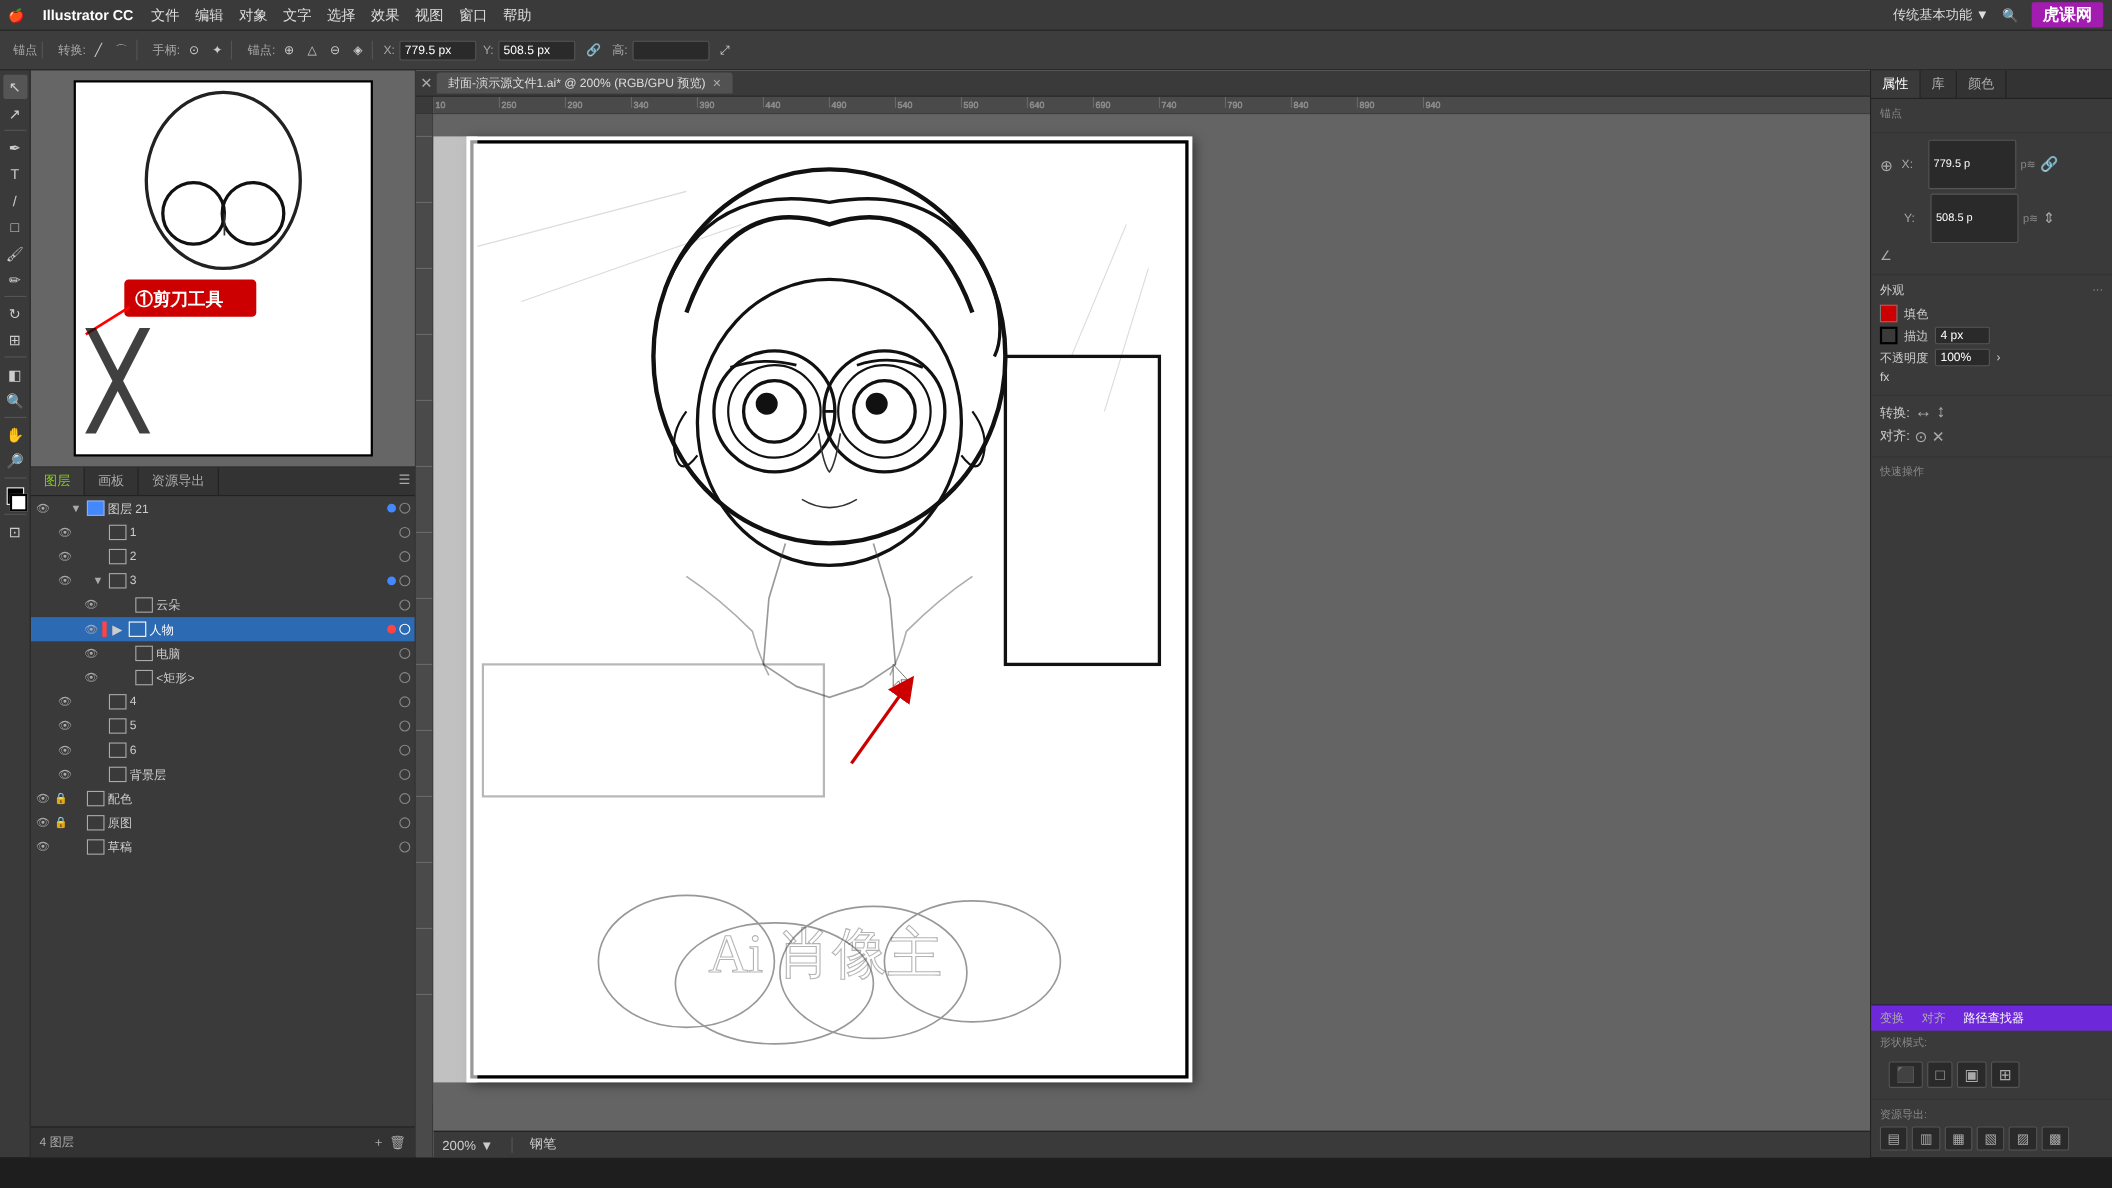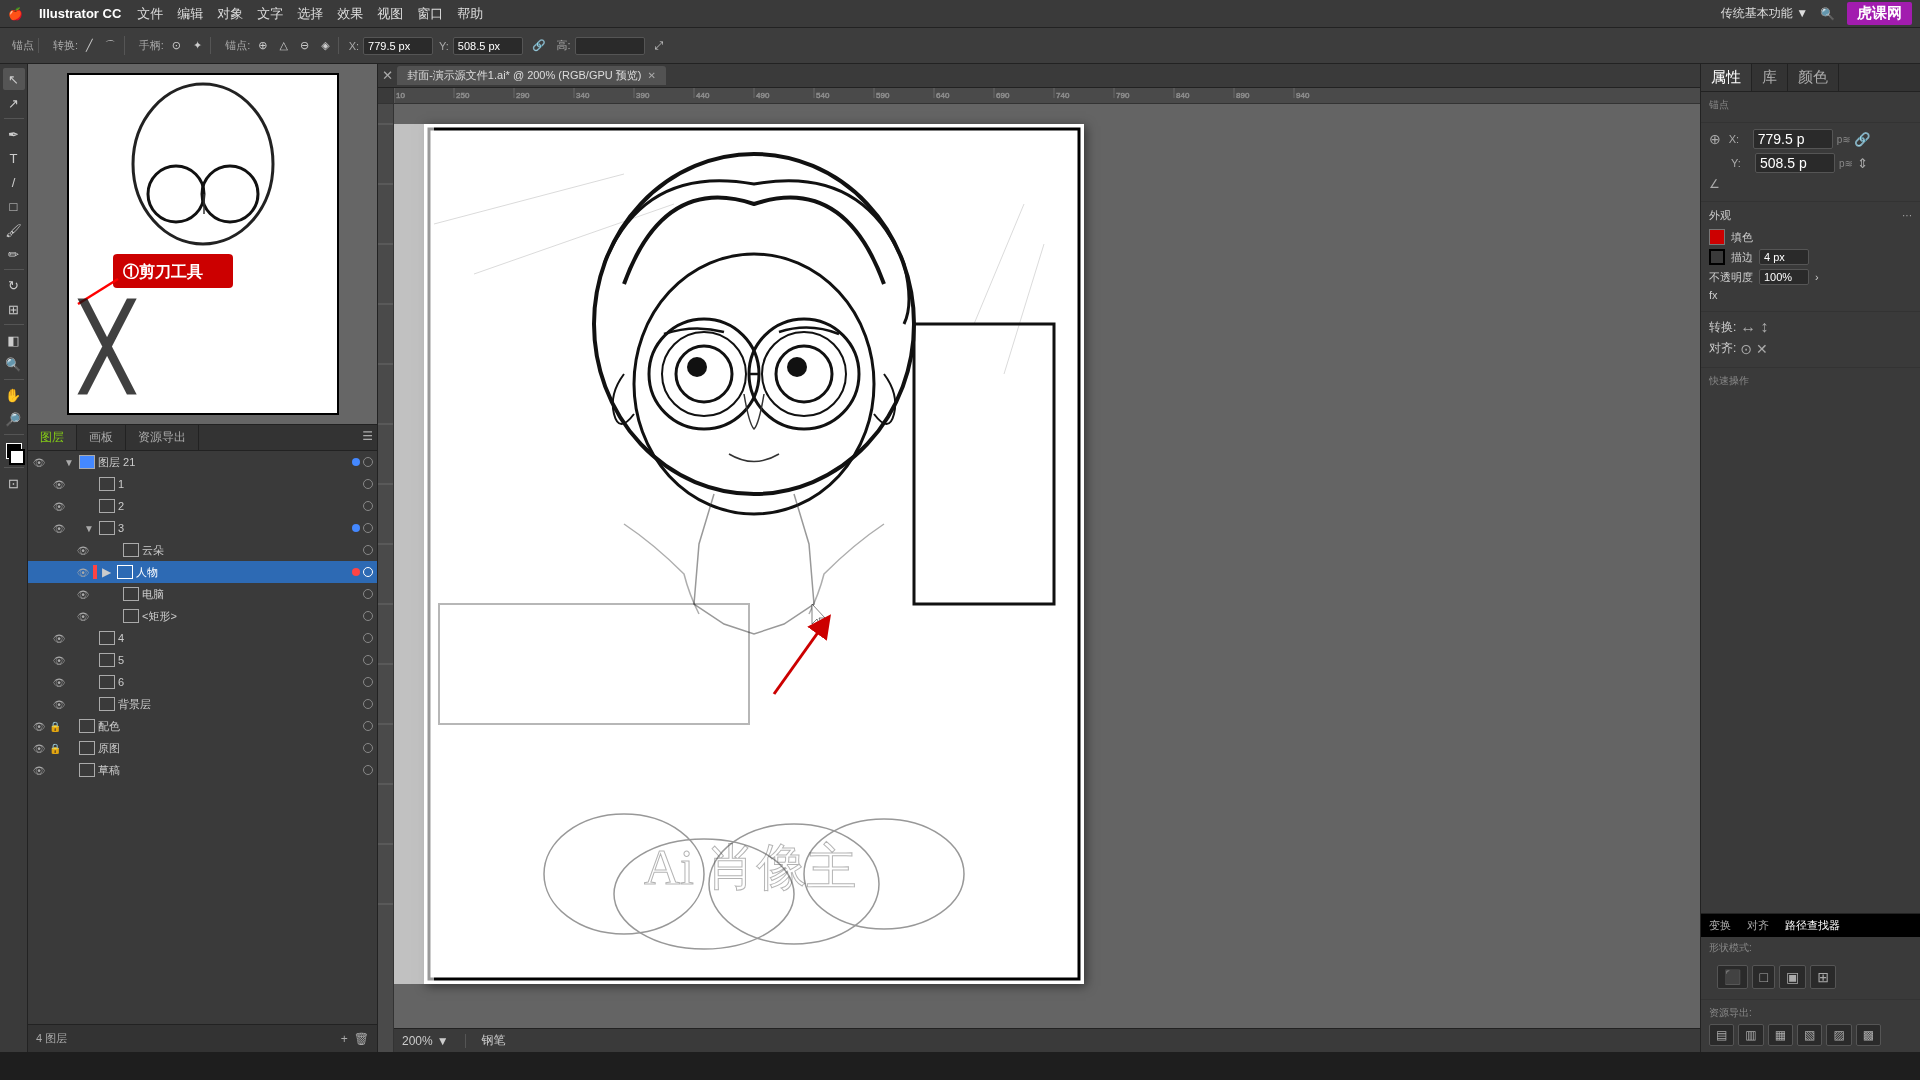--- a/index.html
+++ b/index.html
@@ -65,34 +65,34 @@
     .layer-eye { width: 14px; height: 14px; display: flex; align-items: center; justify-content: center; font-size: 10px; color: #aaa; }
     .layer-expand { width: 12px; font-size: 10px; color: #aaa; }
     .layer-icon { width: 16px; height: 14px; border: 1px solid #aaa; font-size: 8px; display: flex; align-items: center; justify-content: center; color: #aaa; }
     .layer-name { flex: 1; font-size: 11px; color: #ccc; }
     .panel-footer { height: 28px; background: #333; border-top: 1px solid #222; display: flex; align-items: center; padding: 0 8px; gap: 8px; font-size: 11px; color: #aaa; }
     .panel-footer-btn { background: transparent; border: none; color: #aaa; cursor: pointer; font-size: 12px; }
 
     
     .right-panel { width: 220px; background: #3a3a3a; border-left: 1px solid #222; display: flex; flex-direction: column; overflow: hidden; }
     .right-panel-tabs { display: flex; background: #333; border-bottom: 1px solid #222; }
-    .right-panel-tab { padding: 4px 10px; font-size: 15px; color: #aaa; cursor: pointer; border-right: 1px solid #222; }
+    .right-panel-tab { padding: 4px 10px; font-size: 12px; color: #aaa; cursor: pointer; border-right: 1px solid #222; }
     .right-panel-tab.active { color: #fff; background: #3a3a3a; }
     .properties-section { padding: 6px 8px; border-bottom: 1px solid #333; }
     .properties-label { font-size: 10px; color: #888; margin-bottom: 4px; }
     .properties-row { display: flex; align-items: center; gap: 4px; margin-bottom: 4px; }
     .prop-key { font-size: 11px; color: #aaa; width: 20px; }
-    .prop-input { background: #2a2a2a; border: 1px solid #555; color: #fff; padding: 1px 4px; width: 80px; font-size: 14px; border-radius: 2px; }
+    .prop-input { background: #2a2a2a; border: 1px solid #555; color: #fff; padding: 16px 4px; width: 80px; font-size: 10px; border-radius: 2px; }
     .prop-unit { font-size: 10px; color: #888; }
     .appearance-section { padding: 6px 8px; border-bottom: 1px solid #333; }
     .appearance-row { display: flex; align-items: center; gap: 6px; margin-bottom: 4px; font-size: 11px; color: #ccc; }
     .prop-select { background: #2a2a2a; border: 1px solid #555; color: #fff; padding: 1px 4px; font-size: 11px; border-radius: 2px; }
     .quick-actions { padding: 6px 8px; }
     .quick-actions-label { font-size: 10px; color: #888; margin-bottom: 17px; }
-    .bottom-tabs { display: flex; background: #000000; border-top: 1px solid #222; }
+    .bottom-tabs { display: flex; background: #6d28d9; border-top: 1px solid #222; }
     .bottom-tab { padding: 4px 8px; font-size: 11px; color: #aaa; cursor: pointer; }
     .bottom-tab.active { color: #fff; }
     .shape-modes { display: flex; gap: 4px; padding: 6px 8px; }
     .shape-btn { background: #2a2a2a; border: 1px solid #555; color: #aaa; padding: 3px 6px; font-size: 14px; cursor: pointer; border-radius: 2px; }
     .path-finder { padding: 6px 8px; font-size: 10px; color: #888; }
     .path-finder-label { margin-bottom: 4px; }
     .path-finder-btns { display: flex; gap: 4px; }
     .path-finder-btn { background: #2a2a2a; border: 1px solid #555; color: #aaa; padding: 3px 6px; font-size: 12px; cursor: pointer; border-radius: 2px; }
   </style>
 </head>

